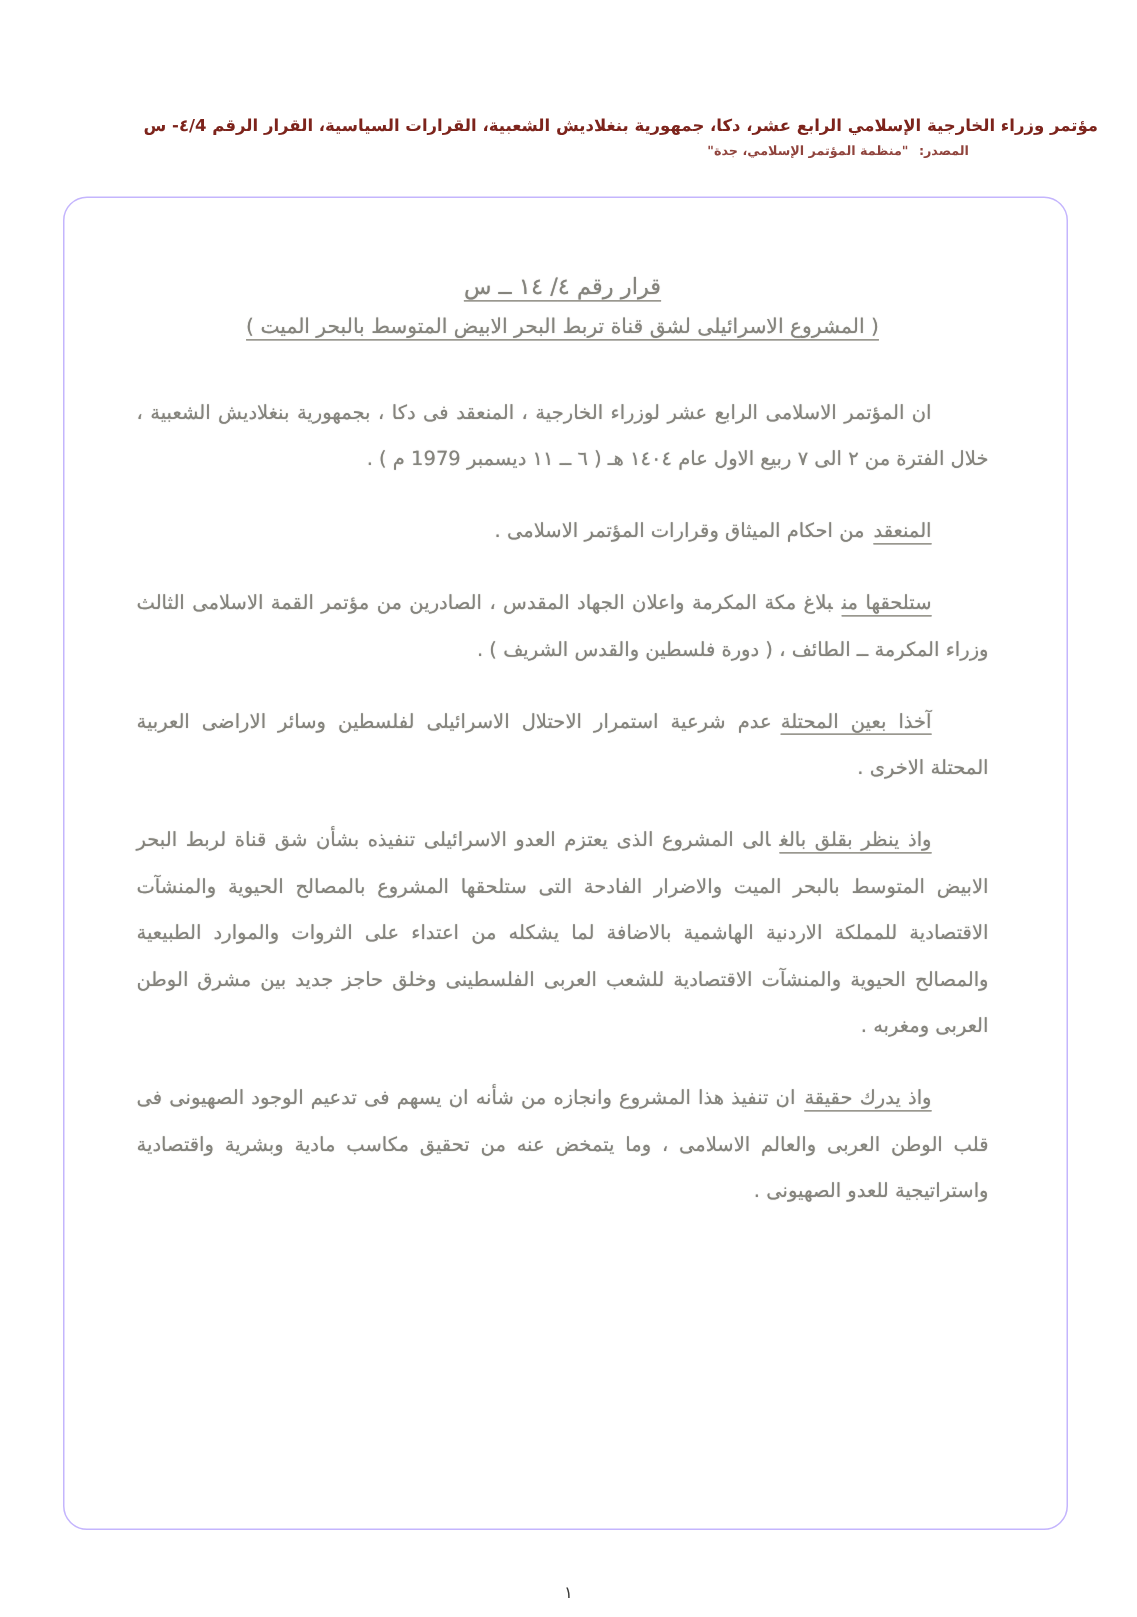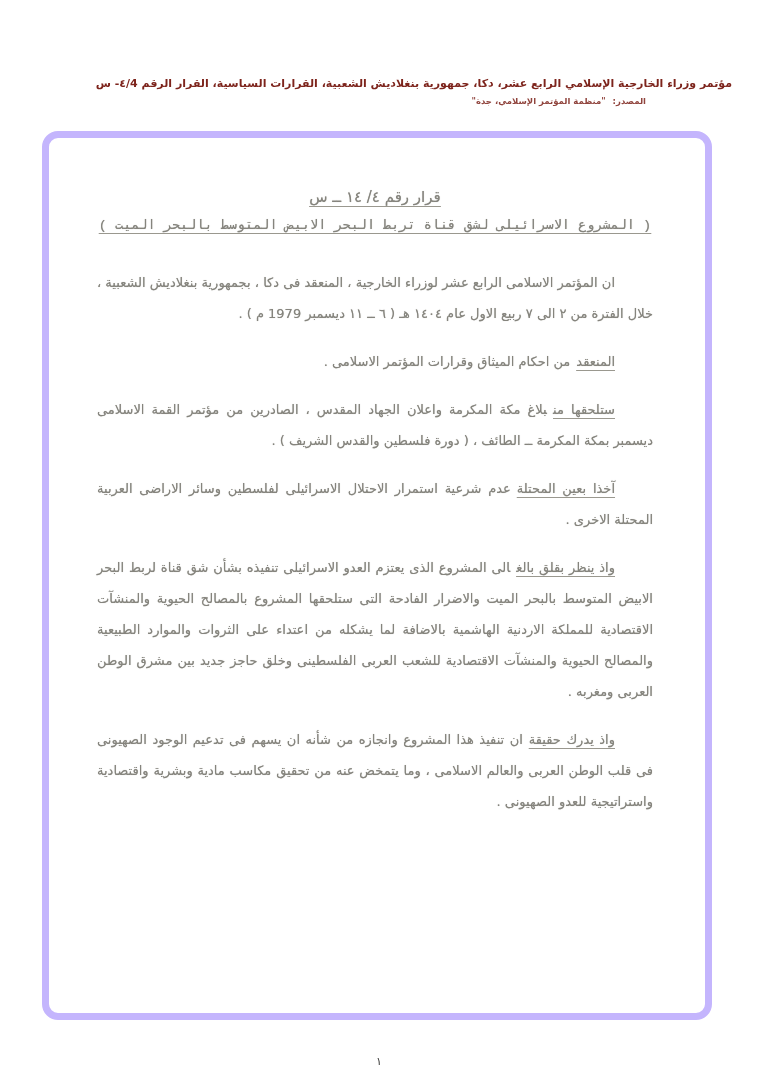--- a/index.html
+++ b/index.html
@@ -31,21 +31,21 @@
     font-weight:bold;
     color:#7d241c;
     opacity:.85;
   }
   .doc-source .src-val{margin-right:4px;}
   
   .scan-frame{
     position:absolute;
     left:42px;right:46px;
     top:131px;bottom:58px;
-    border:7px solid #c4b5fd;
+    border:1px solid #c4b5fd;
     border-radius:16px;
     background:#ffffff;
     box-sizing:border-box;
     padding:44px 52px 20px 48px;
     direction:rtl;
   }
   
   .scan-text{
     color:#85847d;
     text-shadow:0 0 0.7px rgba(120,118,110,.65);
@@ -58,21 +58,20 @@
     text-underline-offset:4px;
     text-decoration-color:#9a988f;
   }
   .res-subtitle{
     text-align:center;
     font-size:13.5px;
     margin:0 auto 34px auto;
     text-decoration:underline;
     text-underline-offset:4px;
     text-decoration-color:#9a988f;
-    font-family:Liberation Mono, monospace;
   }
   .res-body p{
     font-size:13px;
     line-height:31px;
     text-align:justify;
     margin:0 0 17px 0;
     text-indent:38px;
   }
   .p-lead{
     text-decoration:underline;
@@ -110,21 +109,21 @@
 
       <p>
         <span>ان المؤتمر الاسلامى الرابع عشر لوزراء الخارجية ، المنعقد فى دكا ، بجمهورية بنغلاديش الشعبية ، خلال الفترة من ٢ الى ٧ ربيع الاول عام ١٤٠٤ هـ ( ٦ ــ ١١ ديسمبر 1979 م ) .</span>
       </p>
 
       <p>
         <span class="p-lead">المنعقد</span><span>من احكام الميثاق وقرارات المؤتمر الاسلامى .</span>
       </p>
 
       <p>
-        <span class="p-lead">ستلحقها من</span><span>بلاغ مكة المكرمة واعلان الجهاد المقدس ، الصادرين من مؤتمر القمة الاسلامى ديسمبر بمكة المكرمة ــ الطائف ، ( دورة فلسطين والقدس الشريف ) .</span>
+        <span class="p-lead">ستلحقها من</span><span>بلاغ مكة المكرمة واعلان الجهاد المقدس ، الصادرين من مؤتمر القمة الاسلامى الثالث وزراء المكرمة ــ الطائف ، ( دورة فلسطين والقدس الشريف ) .</span>
       </p>
 
       <p>
         <span class="p-lead">آخذا بعين المحتلة</span><span>عدم شرعية استمرار الاحتلال الاسرائيلى لفلسطين وسائر الاراضى العربية المحتلة الاخرى .</span>
       </p>
 
 
       <p>
         <span class="p-lead">واذ ينظر بقلق بالغ</span><span>الى المشروع الذى يعتزم العدو الاسرائيلى تنفيذه بشأن شق قناة لربط البحر الابيض المتوسط بالبحر الميت والاضرار الفادحة التى ستلحقها المشروع بالمصالح الحيوية والمنشآت الاقتصادية للمملكة الاردنية الهاشمية بالاضافة لما يشكله من اعتداء على الثروات والموارد الطبيعية والمصالح الحيوية والمنشآت الاقتصادية للشعب العربى الفلسطينى وخلق حاجز جديد بين مشرق الوطن العربى ومغربه .</span>
       </p>

